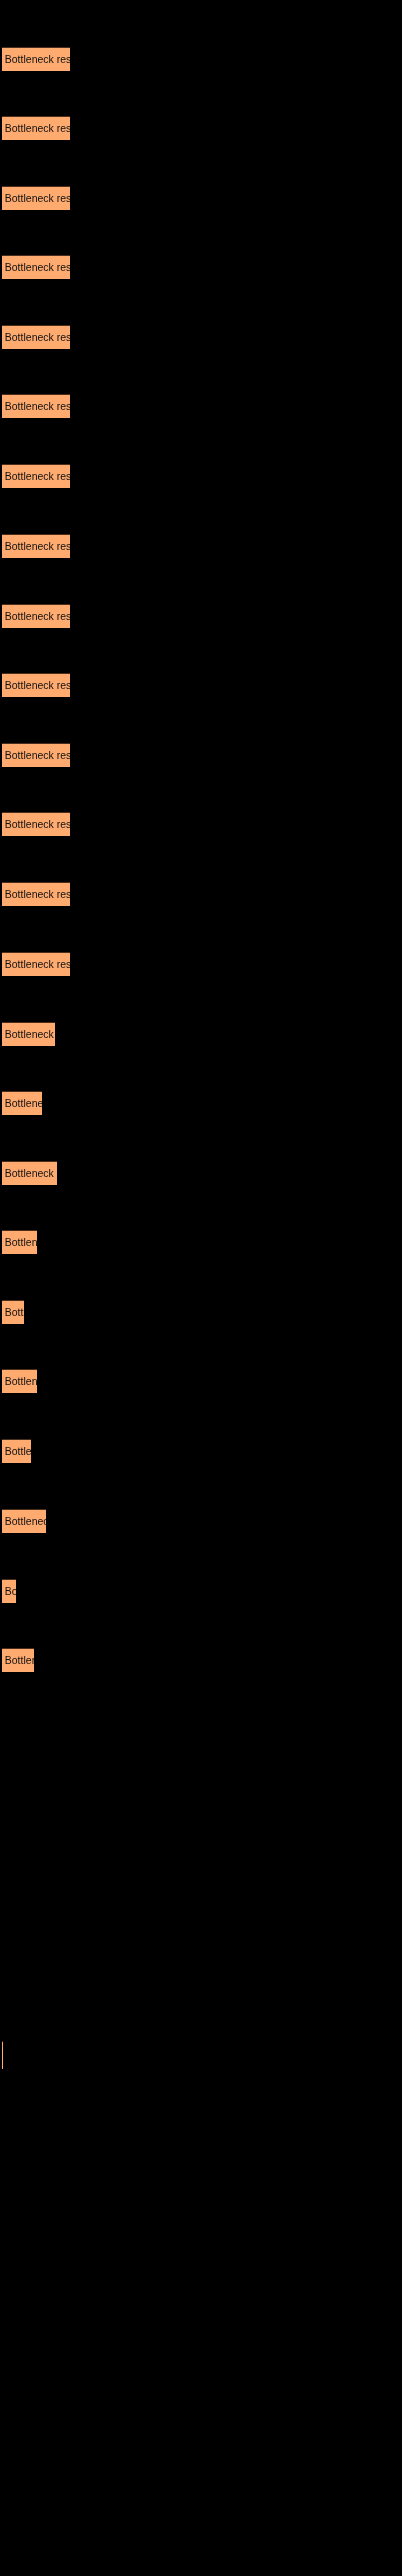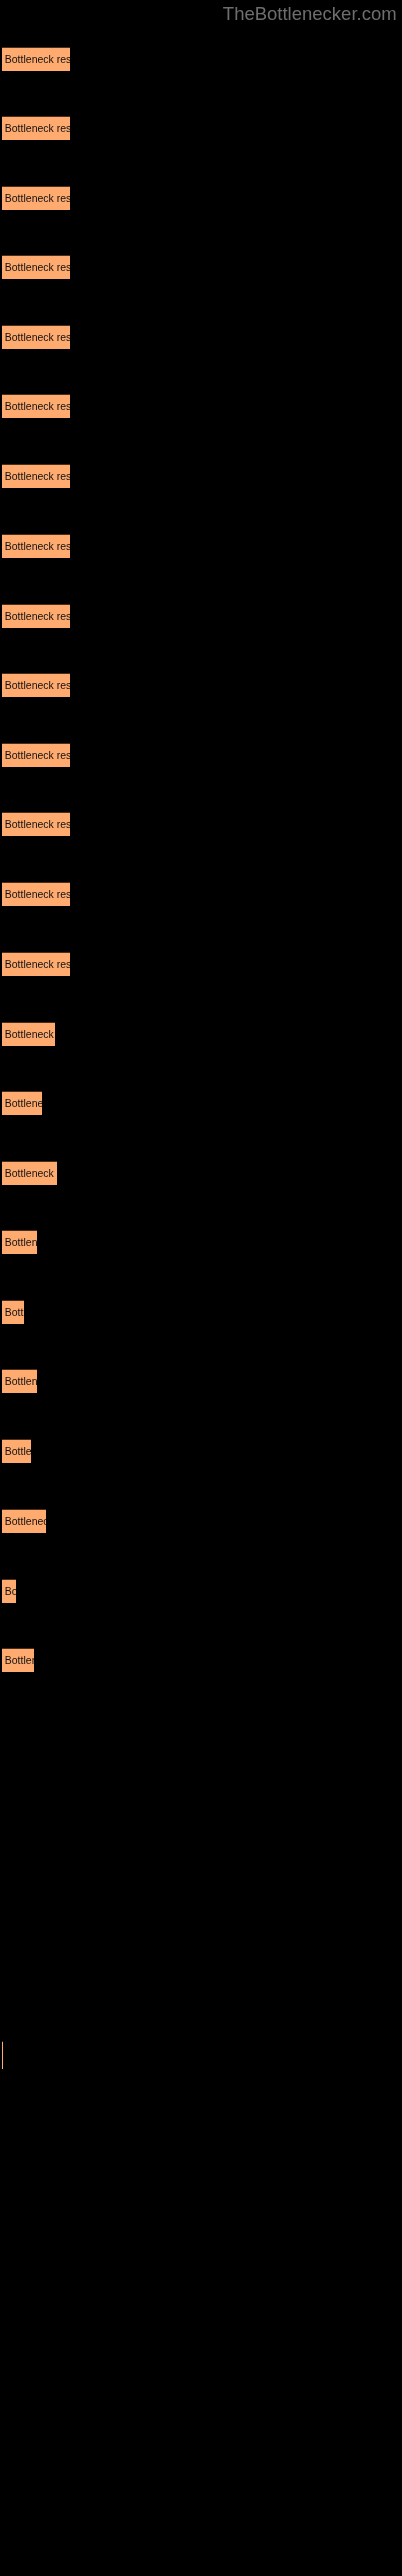--- a/index.html
+++ b/index.html
@@ -86,21 +86,20 @@
   .bar.sliver {
     background: #ffab70;
     border-top: 0.8px solid #4a2d18;
   }
 </style>
 </head>
 <body>
 
 <div id="page">
 
-  <div id="site-header">TheBottlenecker.com</div>
 
   <div id="chart">
       <div class="bar-row" style="top: 47px;">
         <div class="bar" style="width: 68px;">
           <span class="bar-label">Bottleneck result</span>
         </div>
       </div>
       <div class="bar-row" style="top: 116px;">
         <div class="bar" style="width: 68px;">
           <span class="bar-label">Bottleneck result</span>

